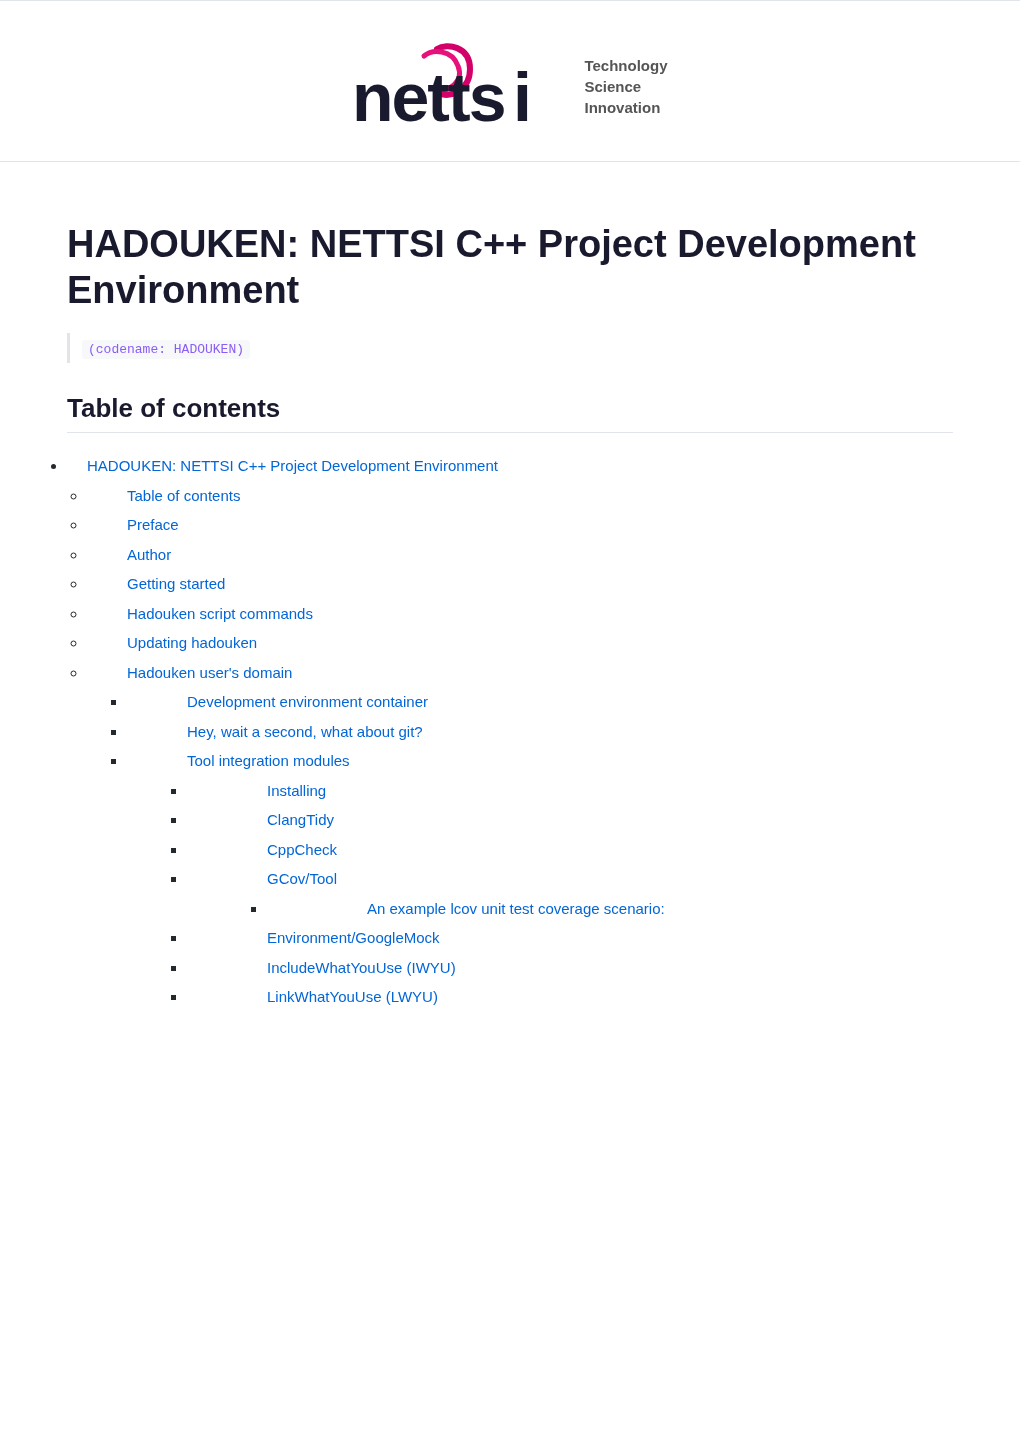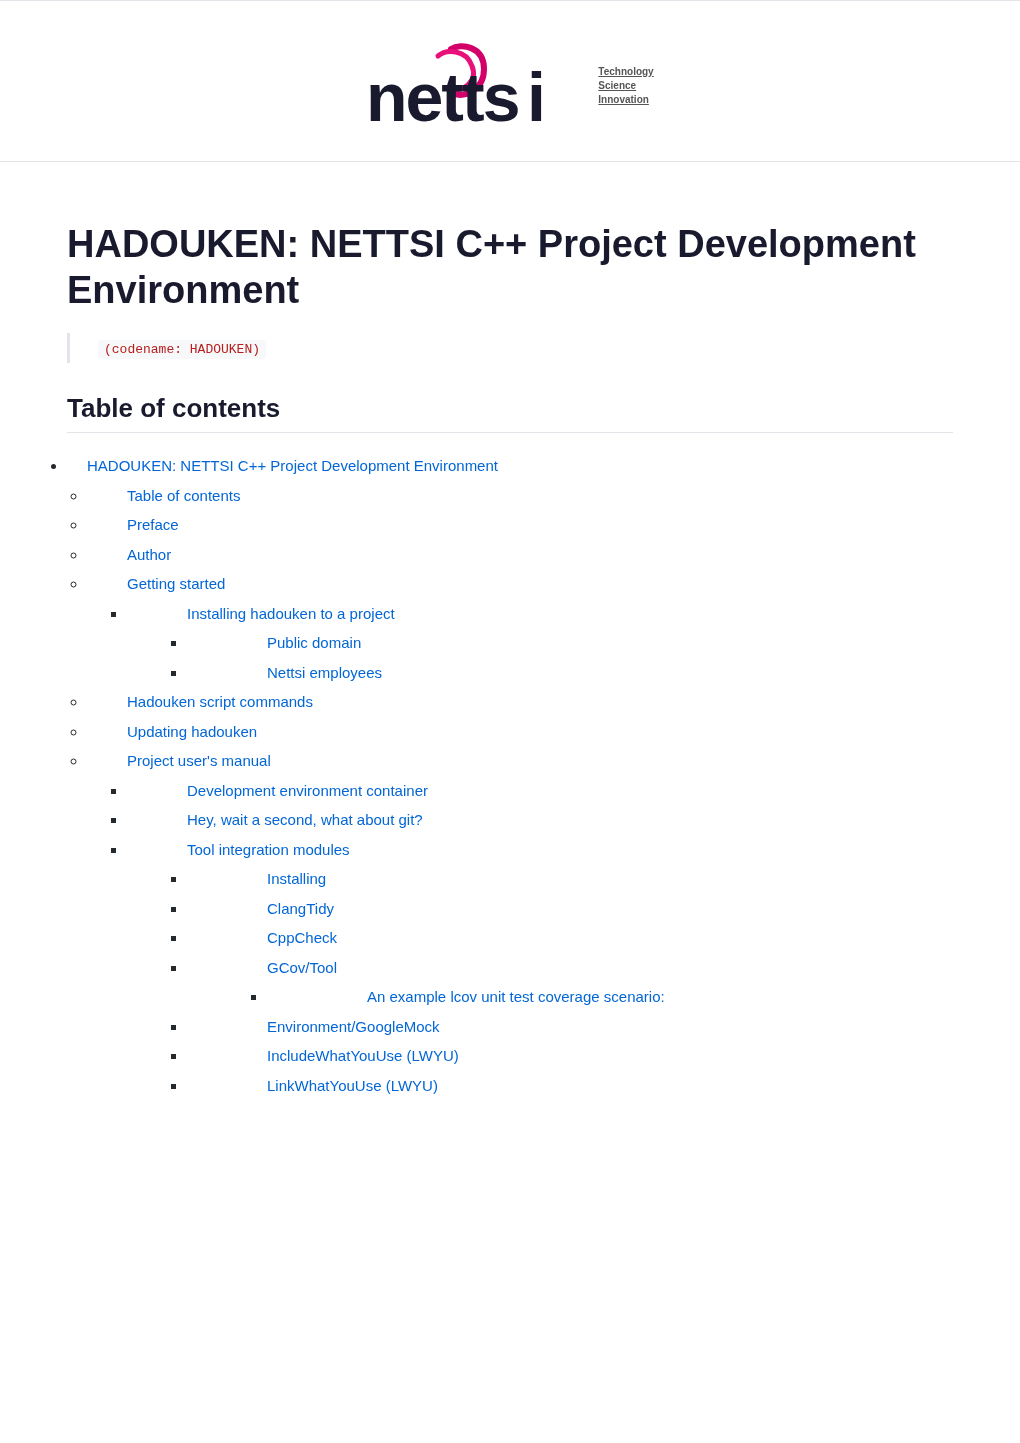--- a/index.html
+++ b/index.html
@@ -26,25 +26,24 @@
       display: flex;
       align-items: center;
       gap: 12px;
     }
     .logo-svg-area {
       display: flex;
       align-items: center;
       justify-content: center;
     }
     .logo-tagline {
-      font-size: 10px;
+      font-size: 15px;
       color: #555;
       line-height: 1.4;
       font-weight: 600;
-      text-decoration: underline;
     }
     .content {
       padding: 30px 67px 60px;
     }
     h1.page-title {
       font-size: 38px;
       font-weight: 700;
       color: #1a1a2e;
       line-height: 1.2;
       margin-bottom: 20px;
@@ -52,25 +51,24 @@
     }
     .codename-block {
       border-left: 3px solid #e1e4e8;
       padding: 6px 12px;
       margin-bottom: 30px;
       background: transparent;
     }
     .codename-text {
       font-family: 'SFMono-Regular', Consolas, 'Liberation Mono', Menlo, monospace;
       font-size: 13px;
-      color: #b91c1c;
+      color: #8b5cf6;
       background: #f6f8fa;
       padding: 2px 6px;
       border-radius: 3px;
-      margin-left: 16px;
     }
     h2.toc-title {
       font-size: 26px;
       font-weight: 700;
       color: #1a1a2e;
       margin-bottom: 20px;
       padding-bottom: 8px;
       border-bottom: 1px solid #e1e4e8;
     }
     .toc-list {
@@ -161,42 +159,29 @@
           <a href="#toc">Table of contents</a>
         </li>
         <li class="level2">
           <a href="#preface">Preface</a>
         </li>
         <li class="level2">
           <a href="#author">Author</a>
         </li>
         <li class="level2">
           <a href="#getting-started">Getting started</a>
-          <ul class="toc-list">
-            <li class="level3">
-              <a href="#installing">Installing  hadouken  to a project</a>
-              <ul class="toc-list">
-                <li class="level4">
-                  <a href="#public-domain">Public domain</a>
-                </li>
-                <li class="level4">
-                  <a href="#nettsi-employees">Nettsi employees</a>
-                </li>
-              </ul>
-            </li>
-          </ul>
         </li>
         <li class="level2">
           <a href="#script-commands">Hadouken script commands</a>
         </li>
         <li class="level2">
           <a href="#updating">Updating hadouken</a>
         </li>
         <li class="level2">
-          <a href="#manual">Project user's manual</a>
+          <a href="#manual">Hadouken user's domain</a>
           <ul class="toc-list">
             <li class="level3">
               <a href="#dev-env">Development environment container</a>
             </li>
             <li class="level3">
               <a href="#git">Hey, wait a second, what about git?</a>
             </li>
             <li class="level3">
               <a href="#tool-modules">Tool integration modules</a>
               <ul class="toc-list">
@@ -214,21 +199,21 @@
                   <ul class="toc-list">
                     <li class="level5">
                       <a href="#lcov-example">An example  lcov  unit test coverage scenario:</a>
                     </li>
                   </ul>
                 </li>
                 <li class="level4">
                   <a href="#googletest">Environment/GoogleMock</a>
                 </li>
                 <li class="level4">
-                  <a href="#iwyu">IncludeWhatYouUse (LWYU)</a>
+                  <a href="#iwyu">IncludeWhatYouUse (IWYU)</a>
                 </li>
                 <li class="level4">
                   <a href="#lwyu">LinkWhatYouUse (LWYU)</a>
                 </li>
               </ul>
             </li>
           </ul>
         </li>
       </ul>
     </li>

